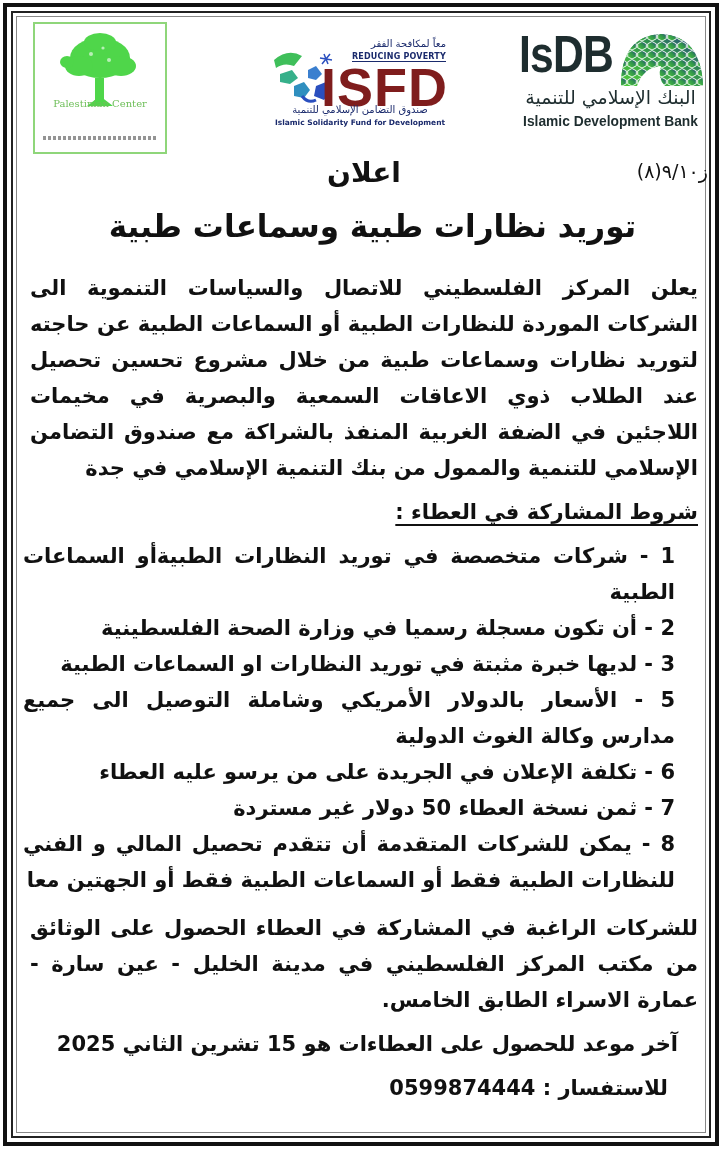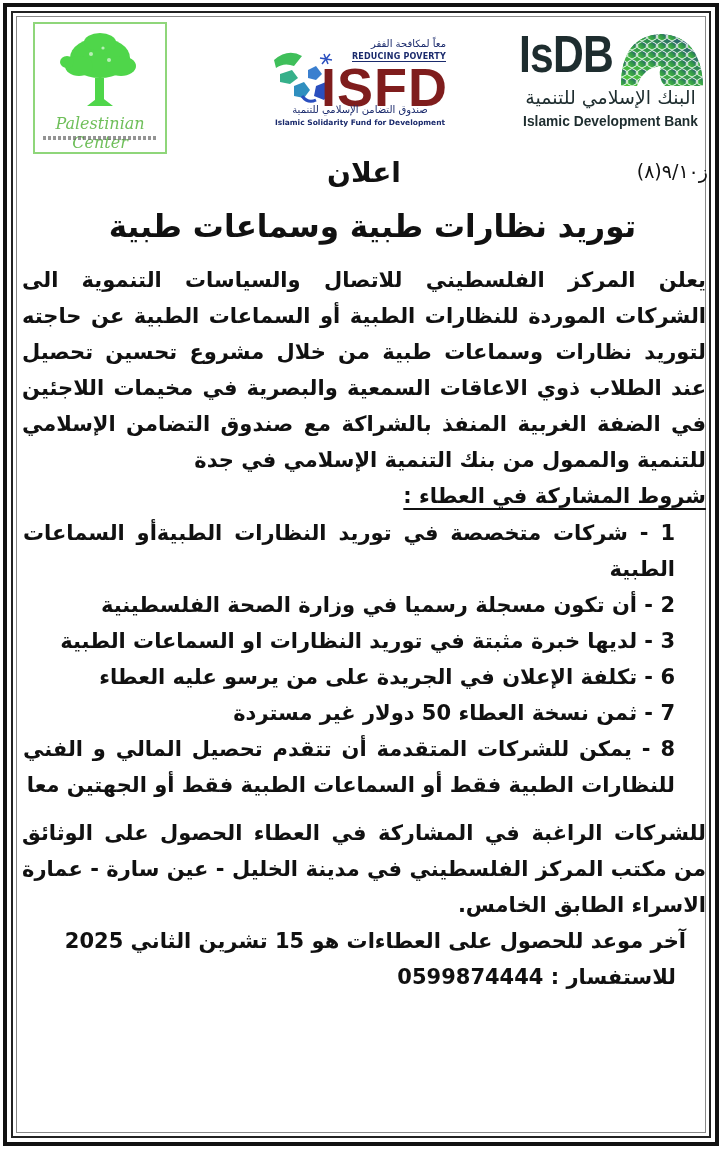--- a/index.html
+++ b/index.html
@@ -16,22 +16,22 @@
       position: absolute; left: 3px; top: 3px; right: 3px; bottom: 3px;
       border: 1px solid #888; box-sizing: border-box;
     }
     .logos { position: absolute; left: 0; top: 0; width: 728px; height: 160px; }
     .pc-logo {
       position: absolute; left: 33px; top: 22px; width: 134px; height: 132px;
       border: 2px solid #8fd67a; box-sizing: border-box; background: #fff;
     }
     .pc-tree { position: absolute; left: 22px; top: 8px; width: 86px; height: 78px; }
     .pc-name {
-      position: absolute; left: 0; right: 0; top: 90px; text-align: center;
-      font-family: "DejaVu Serif", serif; font-size: 16px; color: #6fbf5a; font-style: italic;
+      position: absolute; left: 0; right: 0; top: 74px; text-align: center;
+      font-family: "DejaVu Serif", serif; font-size: 10px; color: #6fbf5a;
     }
     .pc-sub {
       position: absolute; left: 8px; right: 8px; top: 112px; height: 4px;
       background: repeating-linear-gradient(90deg, #666 0 3px, transparent 3px 5px);
       opacity: 0.7;
     }
     .isfd-logo { position: absolute; left: 270px; top: 38px; width: 180px; height: 95px; }
     .isfd-mark { position: absolute; left: 0; top: 8px; width: 70px; height: 58px; }
     .isfd-ar-top {
       position: absolute; right: 4px; top: 0; font-size: 10px; color: #1a2a6c; direction: rtl;
@@ -75,21 +75,21 @@
       font-family: "DejaVu Sans", sans-serif; font-size: 28px; font-weight: bold; color: #111;
     }
     .title {
       position: absolute; left: 0; right: 0; top: 208px; text-align: center; direction: rtl;
       font-family: "DejaVu Sans", sans-serif; font-size: 31px; font-weight: bold; color: #111; padding-left: 17px;
     }
     .body {
       position: absolute; left: 22px; right: 22px; top: 262px; direction: rtl; text-align: justify;
       font-family: "DejaVu Sans", sans-serif; font-size: 21px; font-weight: bold; line-height: 36px; color: #111;
     }
-    .body p { margin: 0; text-align-last: right; }
+    .body p { margin: 8px; text-align-last: right; }
     .section-head {
       display: inline-block; text-decoration: underline; text-underline-offset: 5px;
     }
     .conditions { margin: 1px; padding: 0; list-style: none; }
     .conditions li { margin: 0; padding-right: 30px; line-height: 36px; text-align: justify; text-align-last: right; }
     .conditions .num { font-family: "DejaVu Sans", sans-serif; }
     .closing { margin-top: 12px !important; }
   </style>
 </head>
 <body>
@@ -162,20 +162,21 @@
 <div class="announce">اعلان</div>
 <div class="title">توريد نظارات طبية وسماعات طبية</div>
 
 <div class="body">
   <p>يعلن المركز الفلسطيني للاتصال والسياسات التنموية الى الشركات الموردة للنظارات الطبية أو السماعات الطبية عن حاجته لتوريد نظارات وسماعات طبية من خلال مشروع تحسين تحصيل عند الطلاب ذوي الاعاقات السمعية والبصرية في مخيمات اللاجئين في الضفة الغربية المنفذ بالشراكة مع صندوق التضامن الإسلامي للتنمية والممول من بنك التنمية الإسلامي في جدة</p>
   <p><span class="section-head">شروط المشاركة في العطاء :</span></p>
   <ul class="conditions">
     <li><span class="num">1</span> - <span>شركات متخصصة في توريد النظارات الطبيةأو السماعات الطبية</span></li>
     <li><span class="num">2</span> - <span>أن تكون مسجلة رسميا في وزارة الصحة الفلسطينية</span></li>
     <li><span class="num">3</span> - <span>لديها خبرة مثبتة في توريد النظارات او السماعات الطبية</span></li>
+    <li><span class="num">5</span> - <span>الأسعار بالدولار الأمريكي وشاملة التوصيل الى جميع مدارس وكالة الغوث الدولية</span></li>
     <li><span class="num">6</span> - <span>تكلفة الإعلان في الجريدة على من يرسو عليه العطاء</span></li>
     <li><span class="num">7</span> - <span>ثمن نسخة العطاء 50 دولار غير مستردة</span></li>
     <li><span class="num">8</span> - <span>يمكن للشركات المتقدمة أن تتقدم تحصيل المالي و الفني للنظارات الطبية فقط أو السماعات الطبية فقط أو الجهتين معا</span></li>
   </ul>
   <p class="closing">للشركات الراغبة في المشاركة في العطاء الحصول على الوثائق من مكتب المركز الفلسطيني في مدينة الخليل - عين سارة - عمارة الاسراء الطابق الخامس.</p>
   <p style="padding-right:20px">آخر موعد للحصول على العطاءات هو 15 تشرين الثاني 2025</p>
   <p style="padding-right:30px"><span>للاستفسار :</span> <span>0599874444</span></p>
 </div>
 
 </body></html>

